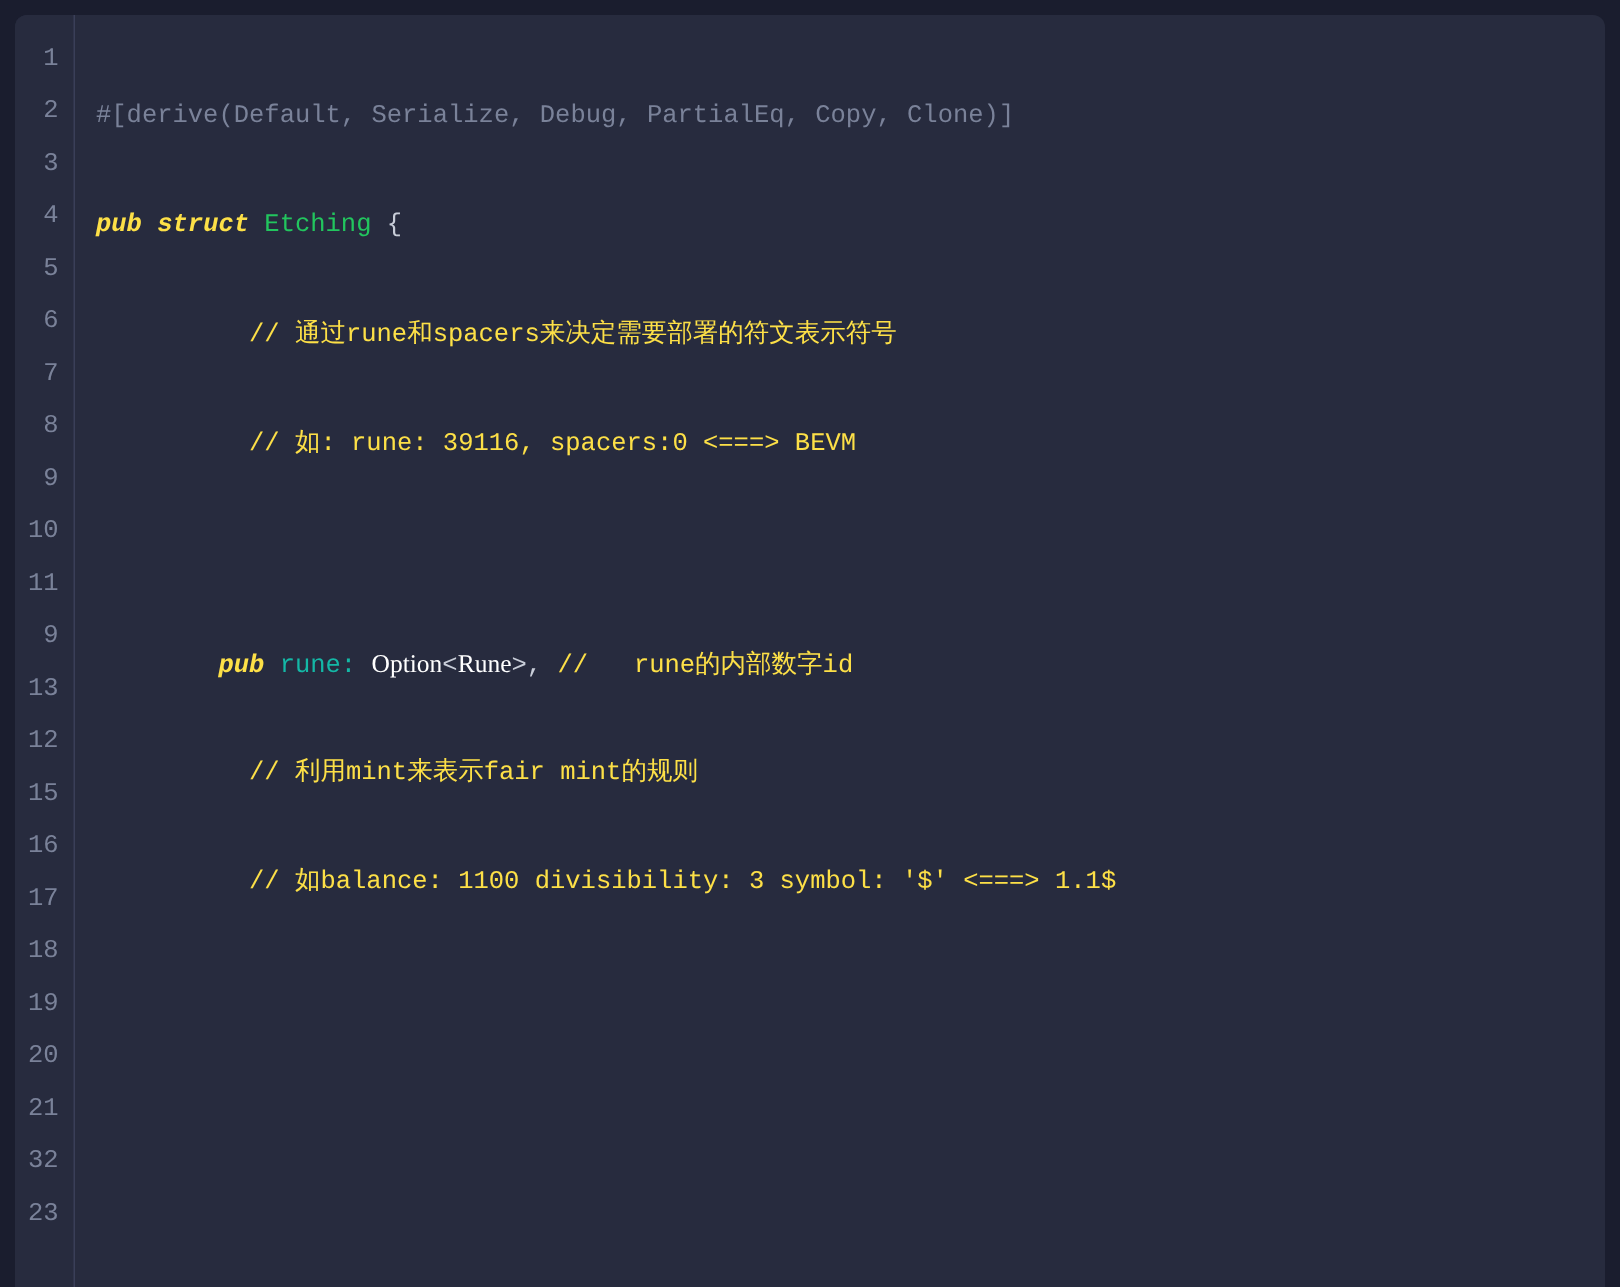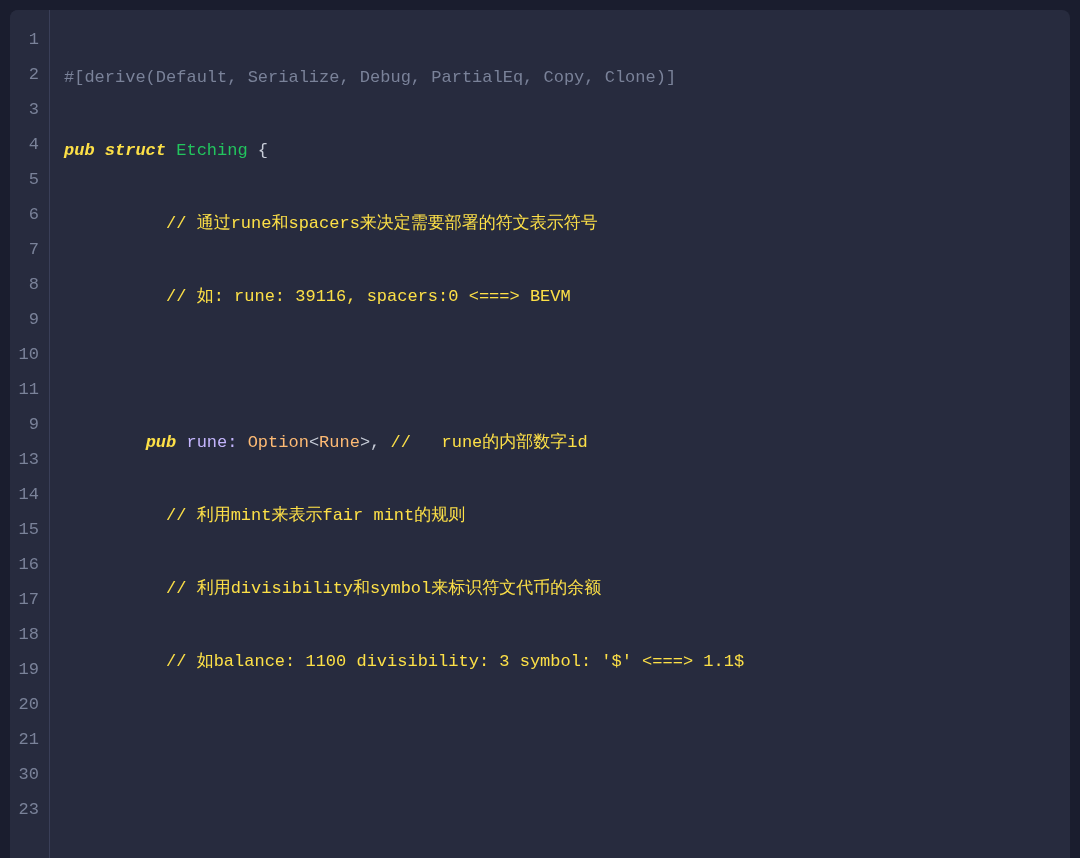--- a/index.html
+++ b/index.html
@@ -40,22 +40,22 @@
     white-space: pre;
   }
   .line {
     line-height: 35px;
     height: 35px;
     white-space: pre;
   }
   .attr   { color: #7a8299; }
   .kw     { color: #fde047; font-weight: bold; font-style: italic; }
   .struct-name { color: #22c55e; }
-  .type   { color: #fdba74; }
-  .ident  { color: #c4b5fd; text-align: right; }
+  .type   { color: #ffffff; font-family: Liberation Serif, serif; }
+  .ident  { color: #14b8a6; text-align: right; }
   .punct  { color: #c8cdd8; }
   .comment{ color: #fde047; }
 </style>
 </head>
 <body>
 
 <div class="code-block">
   <div class="gutter" id="gutter">
       <span class="ln">1</span>
       <span class="ln">2</span>
@@ -63,40 +63,39 @@
       <span class="ln">4</span>
       <span class="ln">5</span>
       <span class="ln">6</span>
       <span class="ln">7</span>
       <span class="ln">8</span>
       <span class="ln">9</span>
       <span class="ln">10</span>
       <span class="ln">11</span>
       <span class="ln">9</span>
       <span class="ln">13</span>
-      <span class="ln">14</span>
+      <span class="ln">12</span>
       <span class="ln">15</span>
       <span class="ln">16</span>
       <span class="ln">17</span>
       <span class="ln">18</span>
       <span class="ln">19</span>
       <span class="ln">20</span>
       <span class="ln">21</span>
-      <span class="ln">30</span>
+      <span class="ln">32</span>
       <span class="ln">23</span>
     </div>
   <div class="code">
     <div class="line"><span class="attr">#[derive(</span><span class="attr">Default, Serialize, Debug, PartialEq, Copy, Clone</span><span class="attr">)]</span></div>
     <div class="line"><span class="kw">pub</span><span class="punct"> </span><span class="kw">struct</span><span class="punct"> </span><span class="struct-name">Etching</span><span class="punct"> {</span></div>
     <div class="line"><span>          </span><span class="comment">// 通过rune和spacers来决定需要部署的符文表示符号</span></div>
     <div class="line"><span>          </span><span class="comment">// 如: rune: 39116, spacers:0 &lt;===&gt; BEVM</span></div>
     <div class="line"><span>          </span></div>
     <div class="line"><span>        </span><span class="kw">pub</span><span class="ident"> rune: </span><span class="type">Option</span><span class="punct">&lt;</span><span class="type">Rune</span><span class="punct">&gt;</span><span class="punct">, </span><span class="comment">//   rune的内部数字id</span></div>
     <div class="line"><span>          </span><span class="comment">// 利用mint来表示fair mint的规则</span></div>
-    <div class="line"><span>          </span><span class="comment">// 利用divisibility和symbol来标识符文代币的余额</span></div>
     <div class="line"><span>          </span><span class="comment">// 如balance: 1100 divisibility: 3 symbol: '$' &lt;===&gt; 1.1$</span></div>
     
     
     
     
     
     
     
     
     

